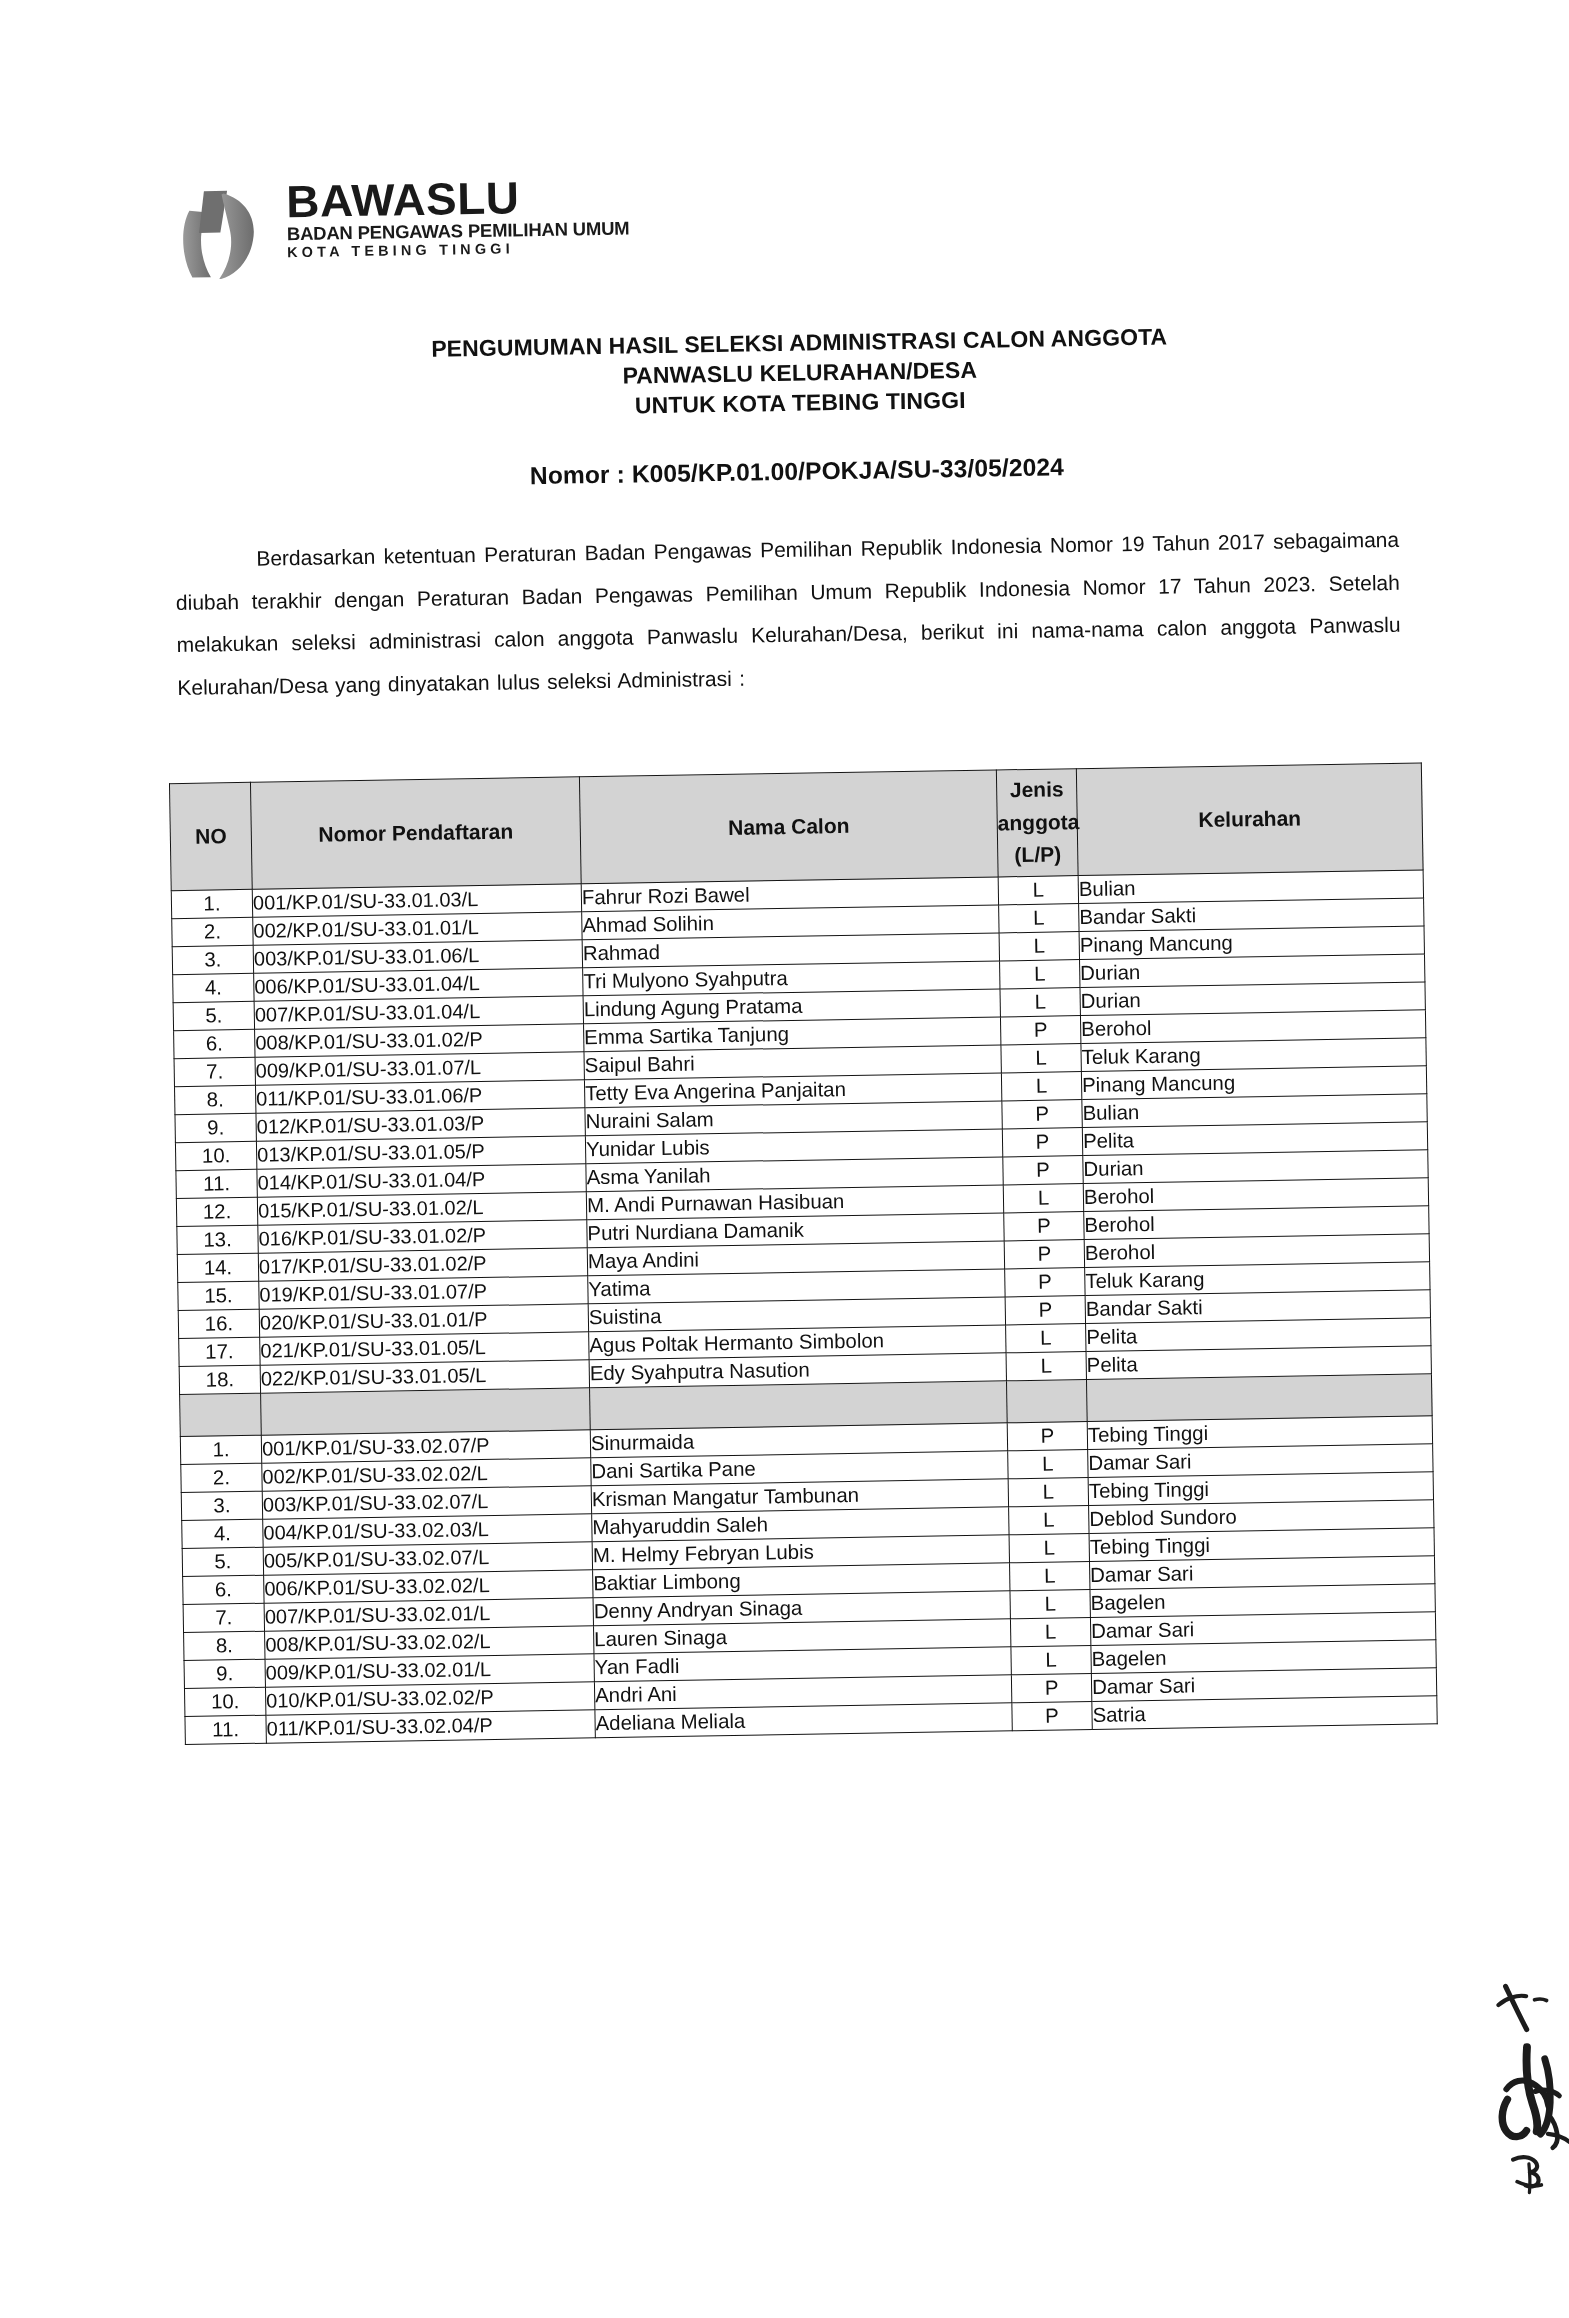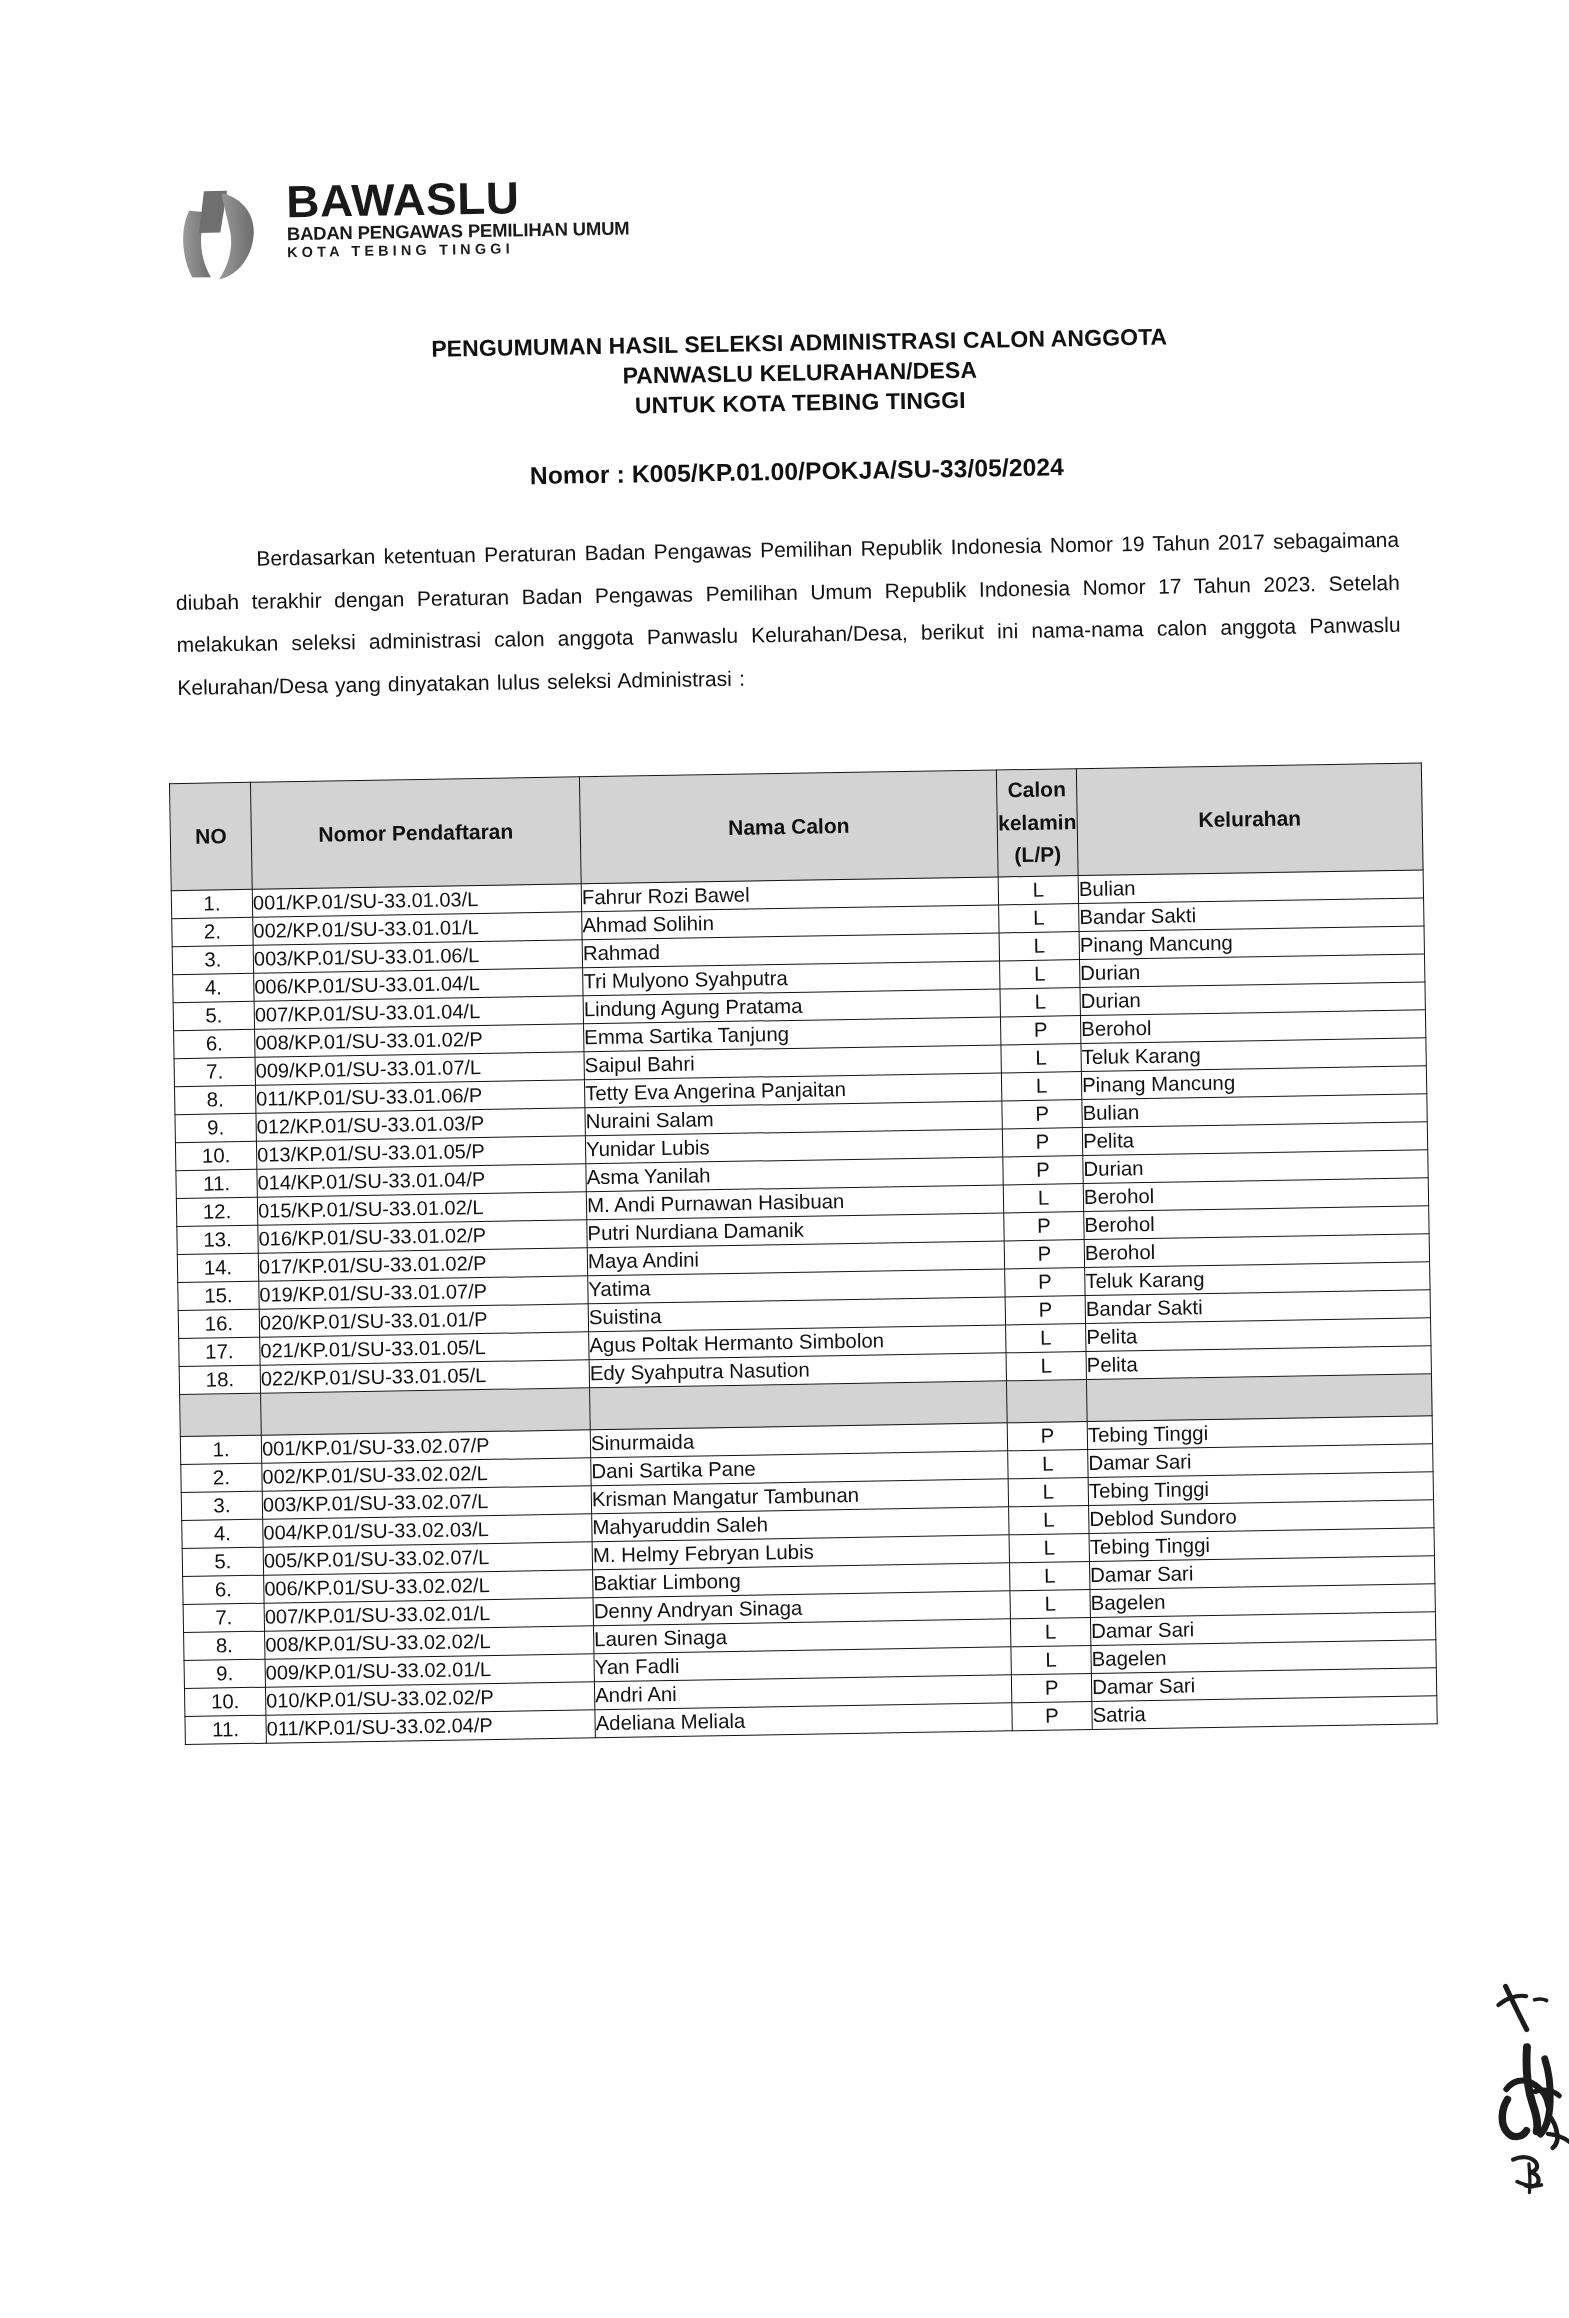--- a/index.html
+++ b/index.html
@@ -250,22 +250,22 @@
           <col class="c-name">
           <col class="c-sex">
           <col class="c-kel">
       </colgroup>
       <thead>
         <tr>
           <th>NO</th>
           <th>Nomor Pendaftaran</th>
           <th>Nama Calon</th>
           <th>
-            <div>Calon</div>
-            <div>kelamin</div>
+            <div>Jenis</div>
+            <div>anggota</div>
             <div>(L/P)</div>
           </th>
           <th>Kelurahan</th>
         </tr>
       </thead>
       <tbody id="tbody">
           <tr>
             <td class="cell-no">1.</td>
             <td class="cell-reg">001/KP.01/SU-33.01.03/L</td>
             <td class="cell-name">Fahrur Rozi Bawel</td>

